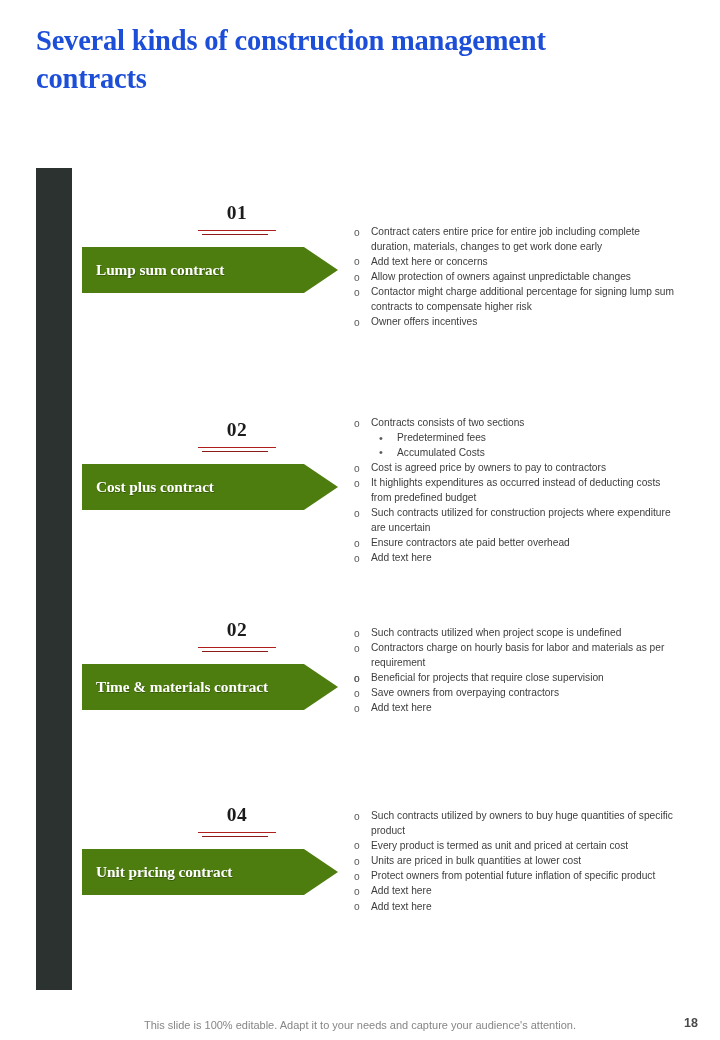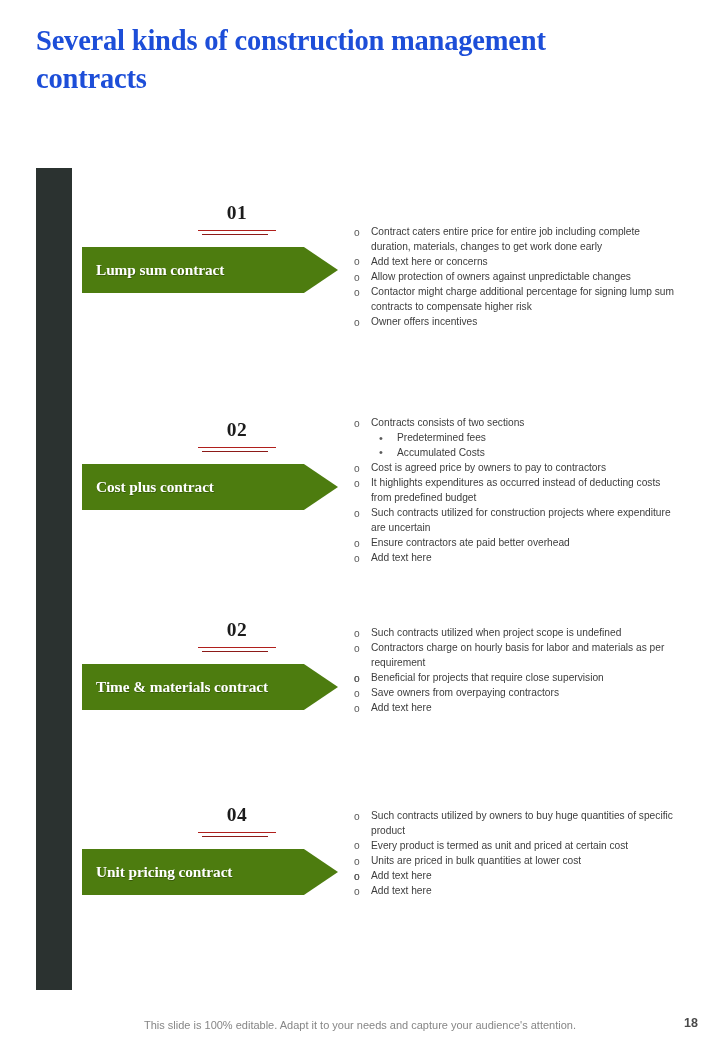--- a/index.html
+++ b/index.html
@@ -281,21 +281,21 @@
       <span class="num-rule2"></span>
     </div>
     <div class="banner">
       <span class="banner-label">Unit pricing contract</span>
     </div>
     <div class="bullets">
       <ul class="lvl1">
         <li><span class="b-mark">o</span><span>Such contracts utilized by owners to buy huge quantities of specific product</span></li>
         <li><span class="b-mark">o</span><span>Every  product is termed as unit and priced at certain cost</span></li>
         <li><span class="b-mark">o</span><span>Units are priced in bulk quantities at lower cost</span></li>
-        <li><span class="b-mark">o</span></li>
+        <li><span class="b-mark">o</span><span>Protect owners from potential future inflation of specific product</span></li>
         <li><span class="b-mark">o</span><span>Add text here</span></li>
         <li><span class="b-mark">o</span><span>Add text here</span></li>
       </ul>
     </div>
   </div>
 
   <div class="footer-note">This slide is 100% editable. Adapt it to your needs and capture your audience's attention.</div>
   <div class="page-num">18</div>
 
 </div>

